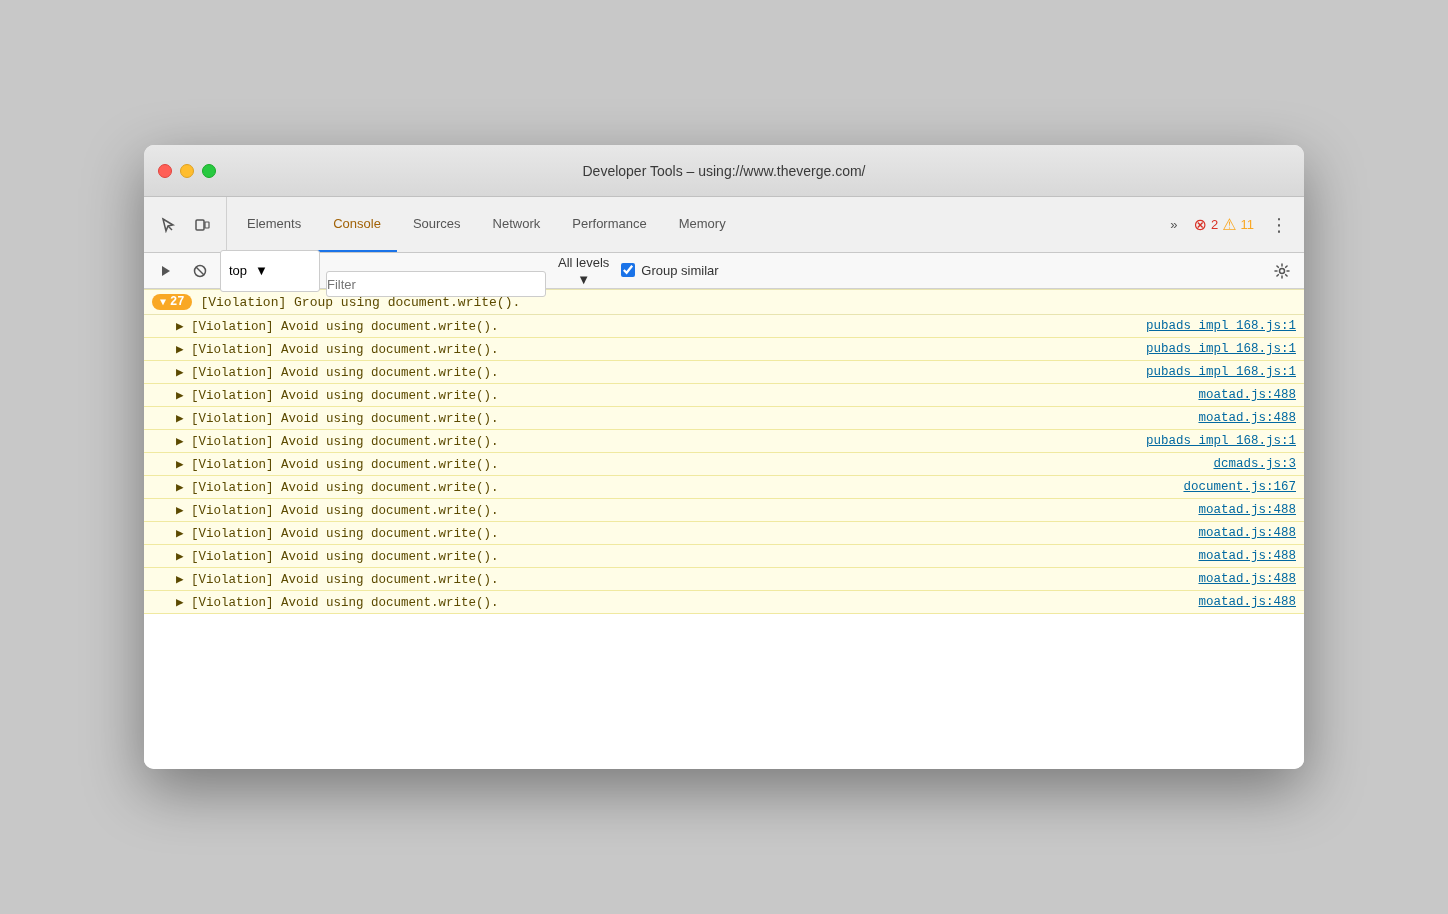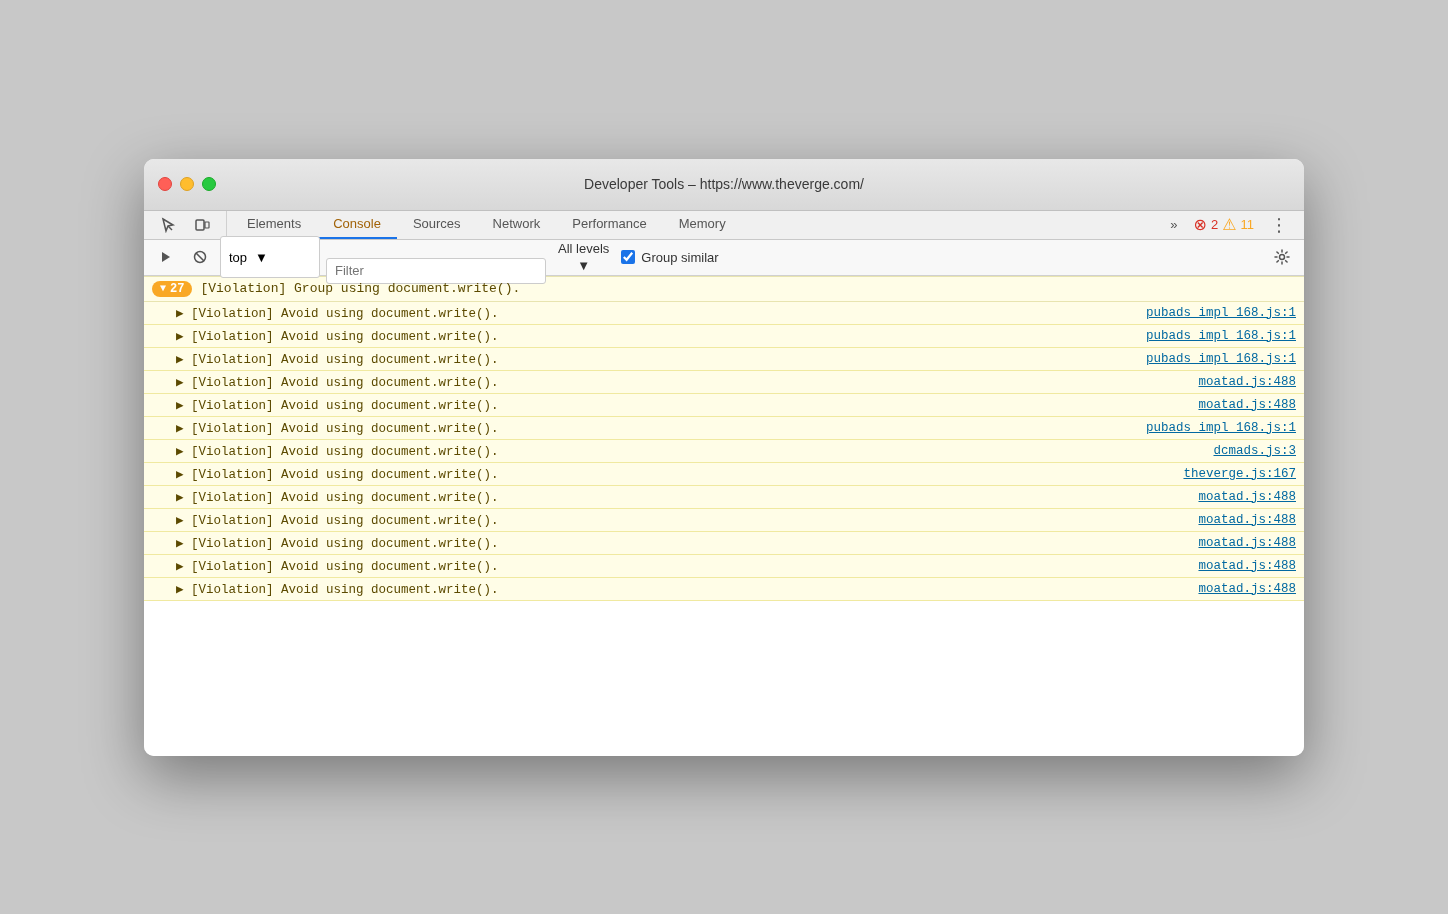--- a/index.html
+++ b/index.html
@@ -49,21 +49,21 @@
       font-size: 14px;
       color: #3a3a3a;
       font-weight: 400;
     }
     
     .tab-bar {
       background: #f0f0f0;
       border-bottom: 1px solid #c8c8c8;
       display: flex;
       align-items: stretch;
-      height: 29px;
+      height: 56px;
       padding: 0 8px;
     }
     .tab-bar-left {
       display: flex;
       align-items: center;
       gap: 2px;
       padding-right: 8px;
       border-right: 1px solid #d0d0d0;
       margin-right: 4px;
     }
@@ -161,21 +161,21 @@
       cursor: pointer;
       gap: 4px;
       min-width: 100px;
       height: 42px;
     }
     .filter-input {
       flex: 1;
       height: 26px;
       border: 1px solid #ccc;
       border-radius: 3px;
-      padding: 0 8px;
+      padding: 0 0;
       font-size: 13px;
       background: white;
       outline: none;
       max-width: 220px;
       margin-top: 27px;
     }
     .levels-select {
       display: flex;
       align-items: center;
       font-size: 13px;
@@ -275,21 +275,21 @@
 <body>
 
 <div class="window">
 
   <div class="title-bar">
     <div class="traffic-lights">
       <div class="traffic-light close"></div>
       <div class="traffic-light minimize"></div>
       <div class="traffic-light maximize"></div>
     </div>
-    <span class="title-bar-title">Developer Tools – https://www.theverge.com/</span>
+    <span class="title-bar-title">Developer Tools – using://www.theverge.com/</span>
   </div>
 
   <div class="tab-bar">
     <div class="tab-bar-left">
       <button class="icon-btn" title="Inspect element">
         <svg width="16" height="16" viewBox="0 0 16 16" fill="none">
           <path d="M3 2L13 8L8 9L6 14L3 2Z" stroke="#555" stroke-width="1.5" fill="none"></path>
           <path d="M8 9L12 13" stroke="#555" stroke-width="1.5"></path>
         </svg>
       </button>
@@ -407,21 +407,21 @@
     <div class="console-row">
       <span class="row-message">▶&nbsp;[Violation] Avoid using document.write().</span>
       <span class="row-source">pubads_impl_168.js:1</span>
     </div>
     <div class="console-row">
       <span class="row-message">▶&nbsp;[Violation] Avoid using document.write().</span>
       <span class="row-source">dcmads.js:3</span>
     </div>
     <div class="console-row">
       <span class="row-message">▶&nbsp;[Violation] Avoid using document.write().</span>
-      <span class="row-source">theverge.js:167</span>
+      <span class="row-source">document.js:167</span>
     </div>
     <div class="console-row">
       <span class="row-message">▶&nbsp;[Violation] Avoid using document.write().</span>
       <span class="row-source">moatad.js:488</span>
     </div>
     <div class="console-row">
       <span class="row-message">▶&nbsp;[Violation] Avoid using document.write().</span>
       <span class="row-source">moatad.js:488</span>
     </div>
     <div class="console-row">

